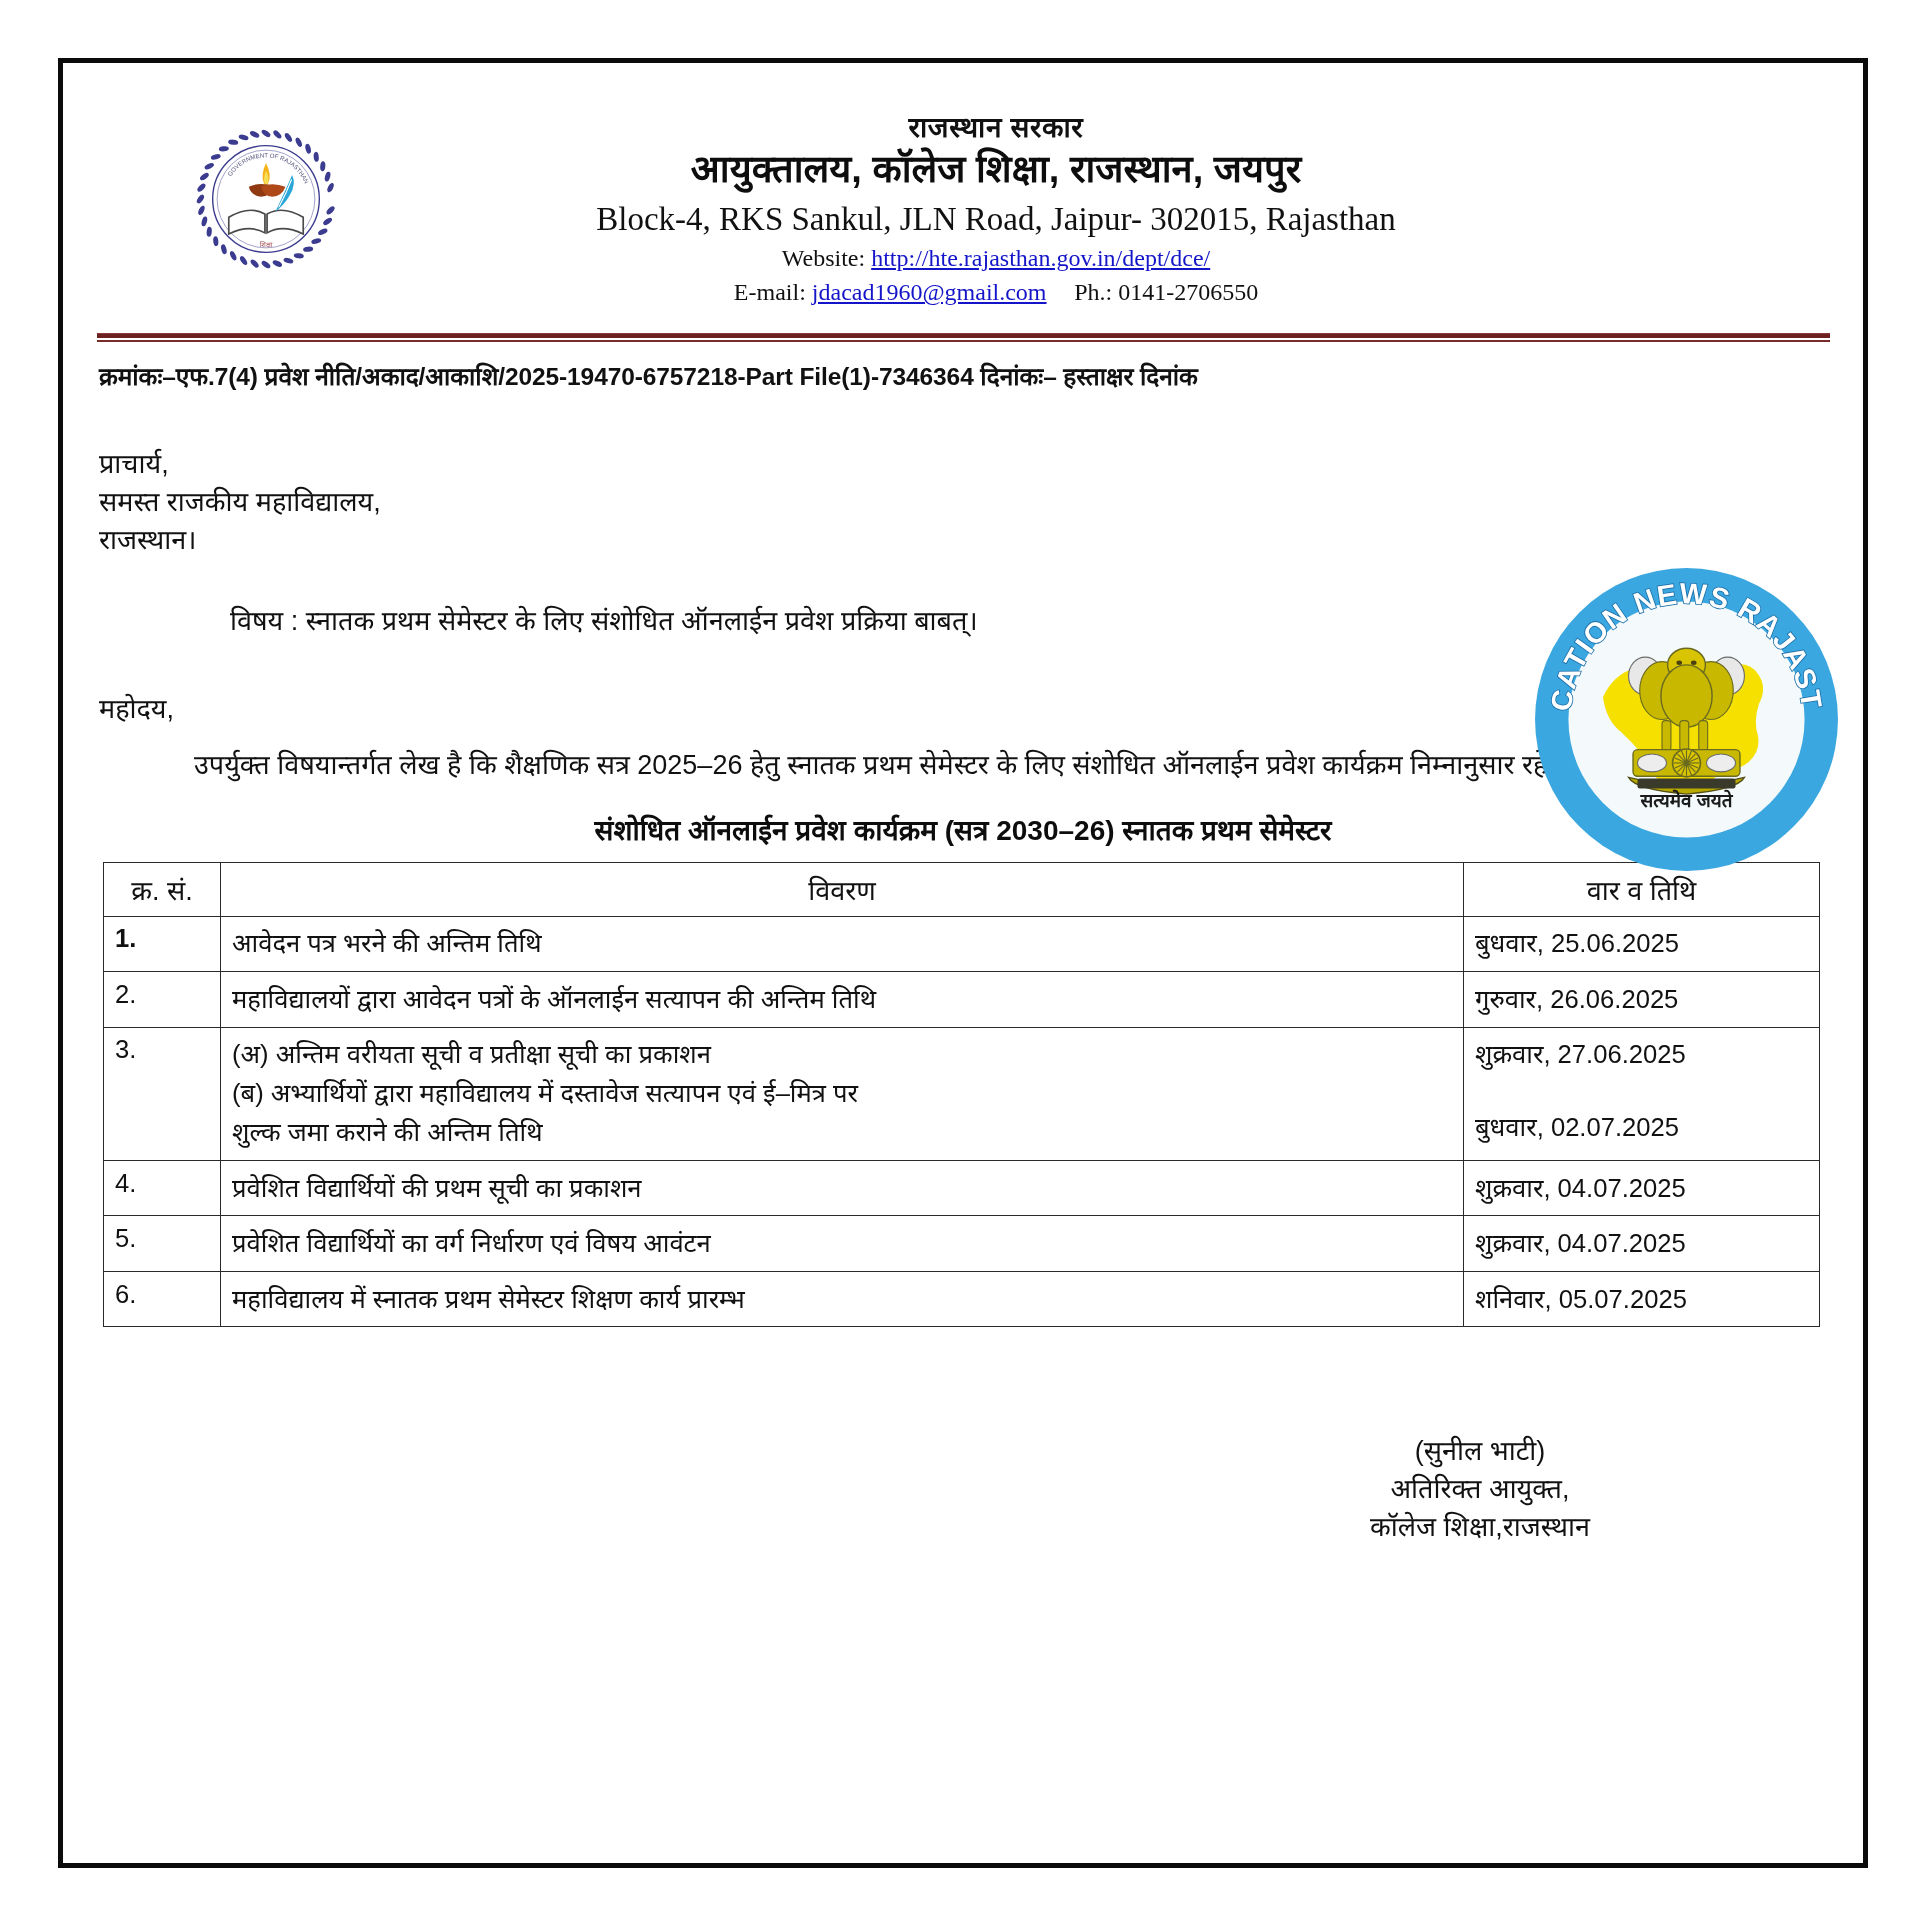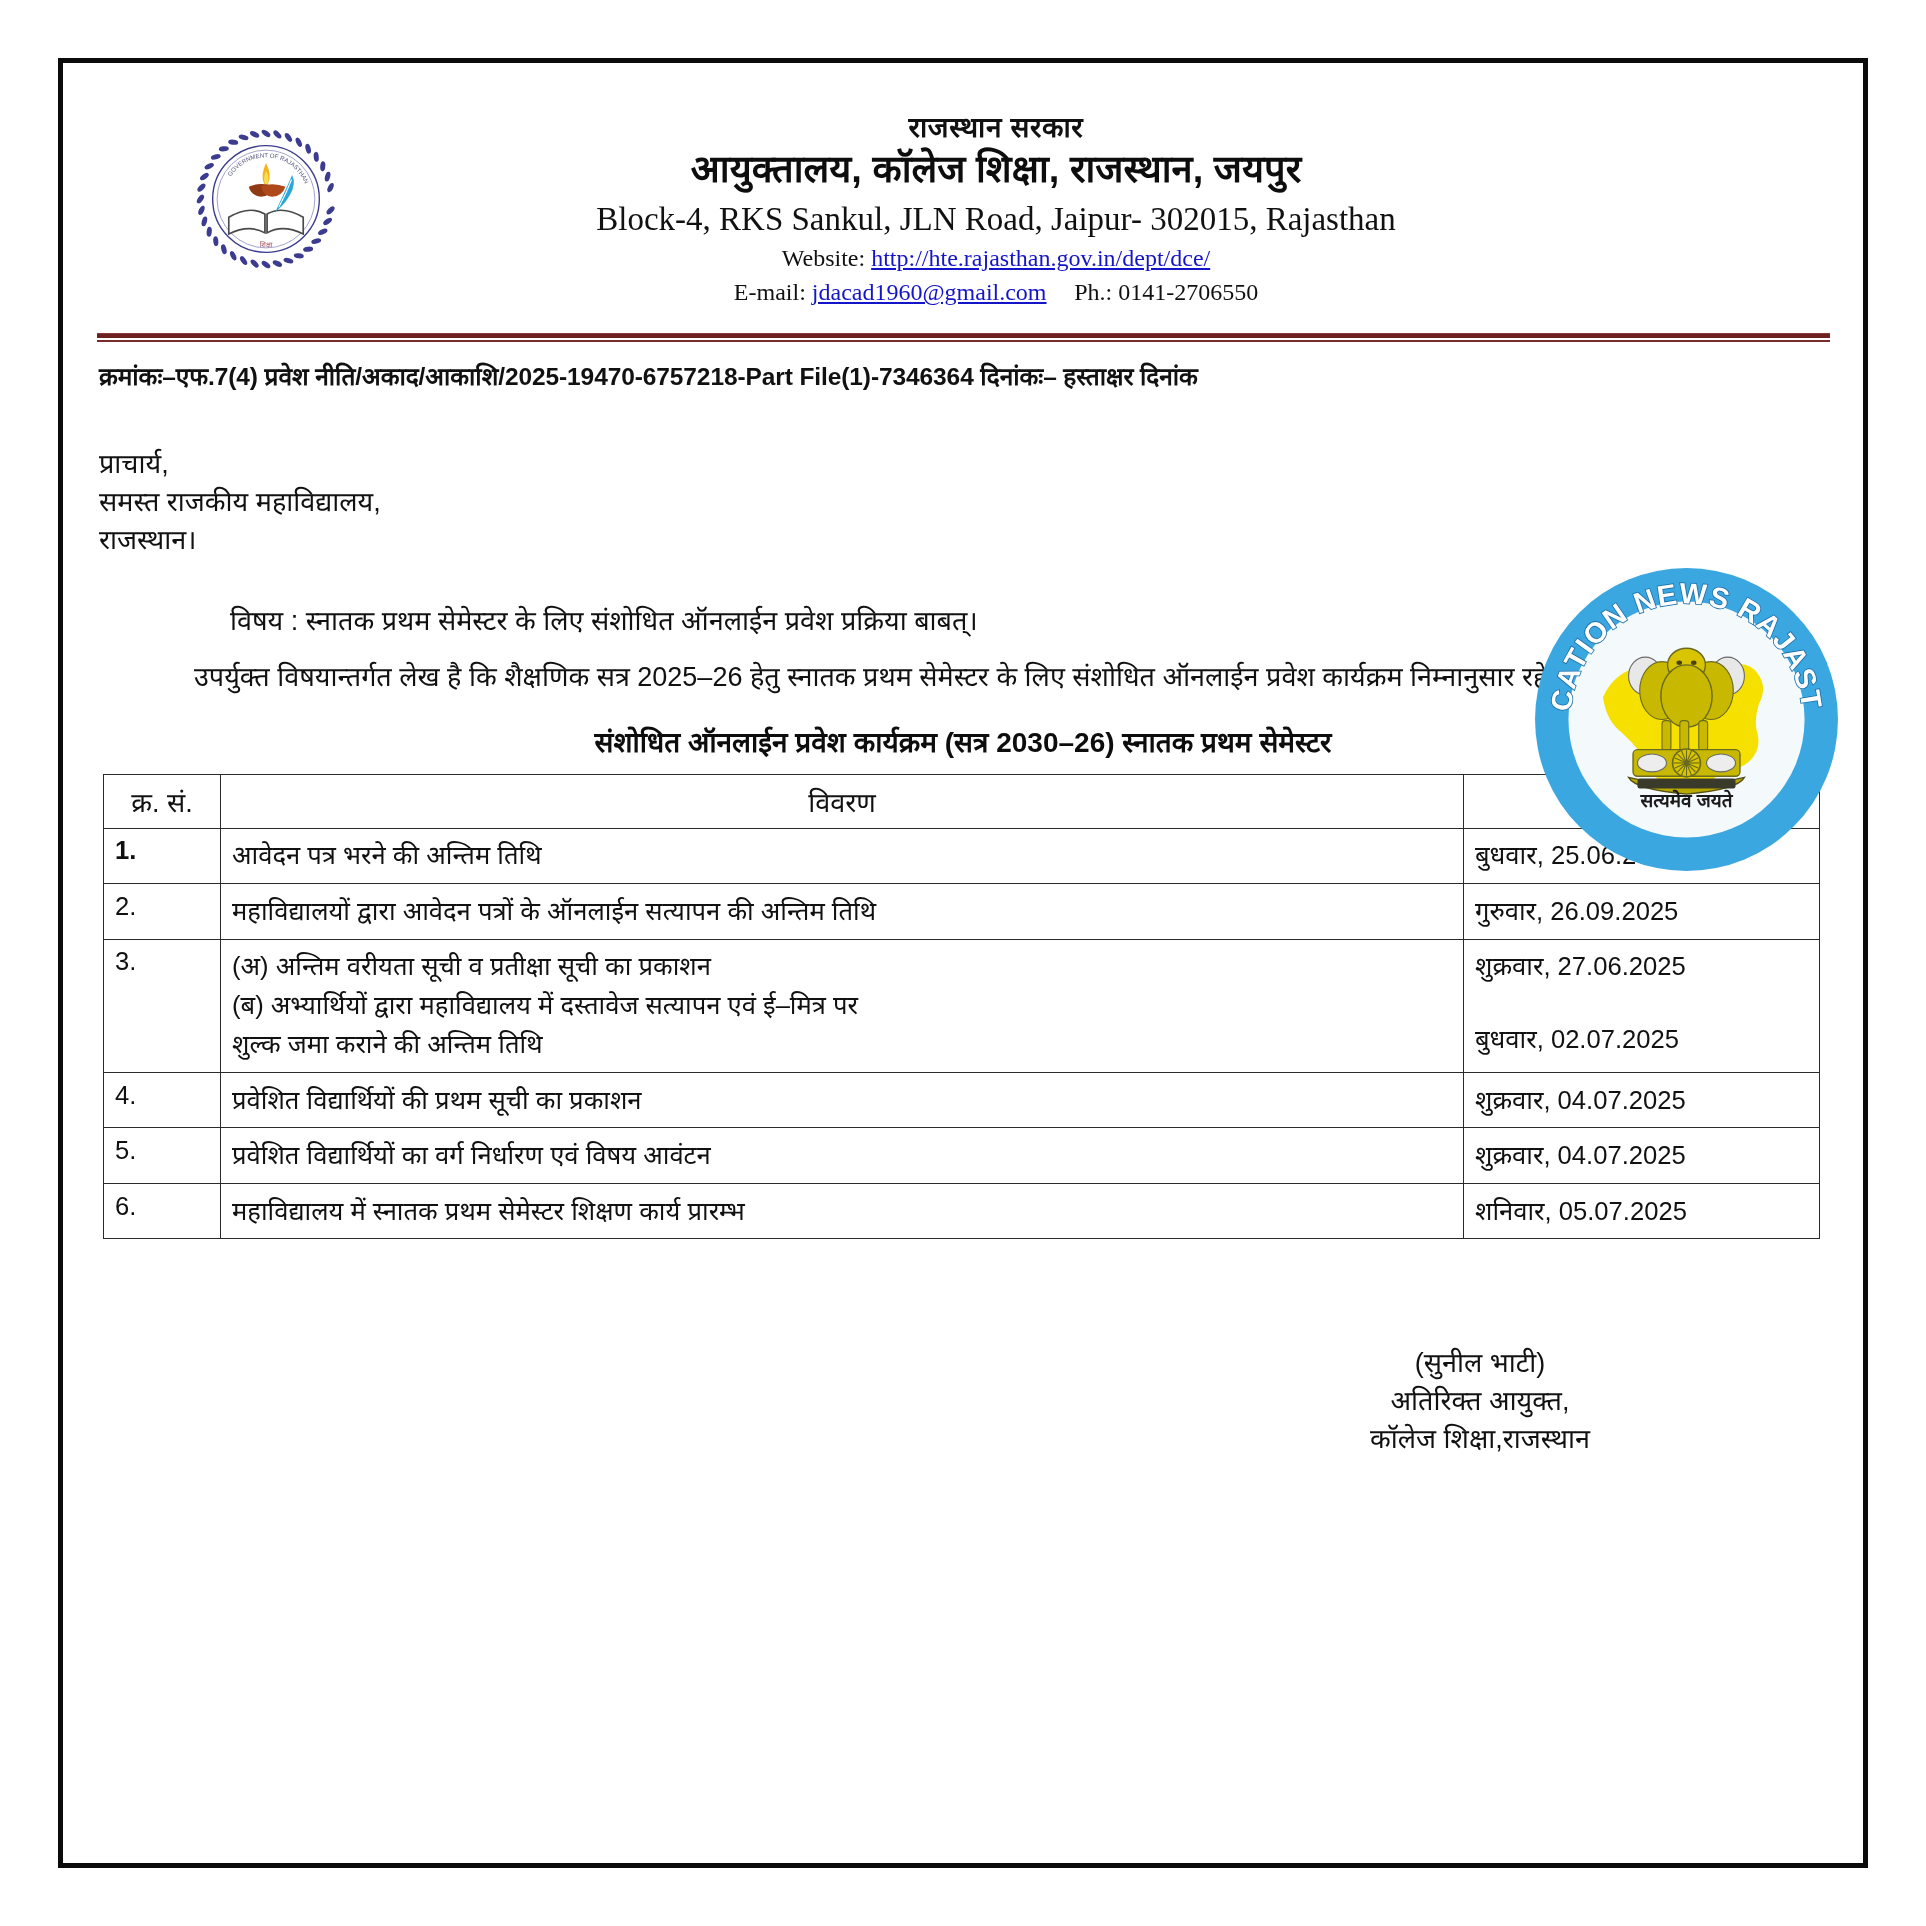--- a/index.html
+++ b/index.html
@@ -402,20 +402,21 @@
   <div class="refline">क्रमांकः–एफ.7(4) प्रवेश नीति/अकाद/आकाशि/2025-19470-6757218-Part File(1)-7346364  दिनांकः– हस्ताक्षर दिनांक</div>
 
   <div class="addr-block">
     <div>प्राचार्य,</div>
     <div>समस्त राजकीय महाविद्यालय,</div>
     <div>राजस्थान।</div>
   </div>
 
   <div class="subject">विषय : स्नातक प्रथम सेमेस्टर के लिए संशोधित ऑनलाईन प्रवेश प्रक्रिया बाबत्।</div>
 
+  <div class="salutation">महोदय,</div>
 
   <div class="para">उपर्युक्त विषयान्तर्गत लेख है कि शैक्षणिक सत्र 2025–26 हेतु स्नातक प्रथम सेमेस्टर के लिए संशोधित ऑनलाईन प्रवेश कार्यक्रम निम्नानुसार रहेगा–</div>
 
   <div class="tbl-title">संशोधित ऑनलाईन प्रवेश कार्यक्रम (सत्र 2030–26) स्नातक प्रथम सेमेस्टर</div>
 
   <div class="tbl-wrap">
     <table class="sched">
       <colgroup>
         <col class="col-sn">
             <col>
@@ -439,21 +440,21 @@
             <span>बुधवार, 25.06.2025</span>
           </td>
         </tr>
 
         <tr>
           <td class="sn">2.</td>
           <td class="desc">
             <span>महाविद्यालयों द्वारा आवेदन पत्रों के ऑनलाईन सत्यापन की अन्तिम तिथि</span>
           </td>
           <td class="date">
-            <span>गुरुवार, 26.09.2025</span>
+            <span>गुरुवार, 26.06.2025</span>
           </td>
         </tr>
 
         <tr>
           <td class="sn">3.</td>
           <td class="desc">
             <div>(अ) अन्तिम वरीयता सूची व प्रतीक्षा सूची का प्रकाशन</div>
             <div>(ब) अभ्यार्थियों द्वारा महाविद्यालय में दस्तावेज सत्यापन एवं ई–मित्र पर</div>
             <div>शुल्क जमा कराने की अन्तिम तिथि</div>
           </td>

